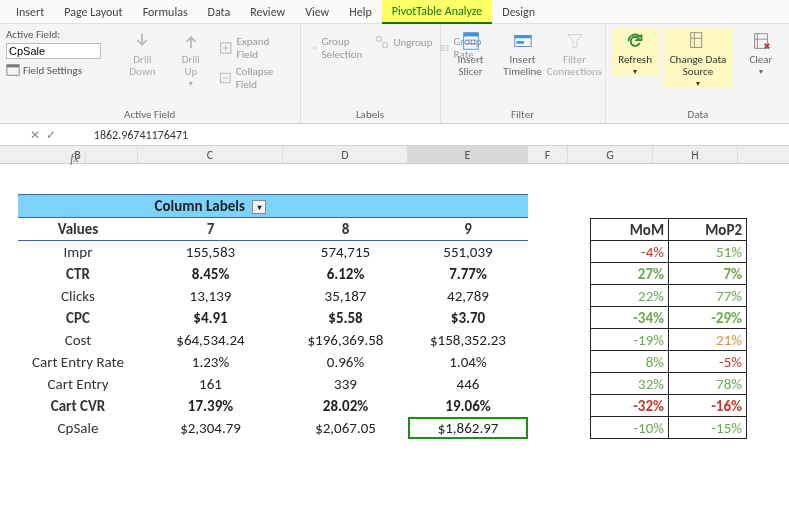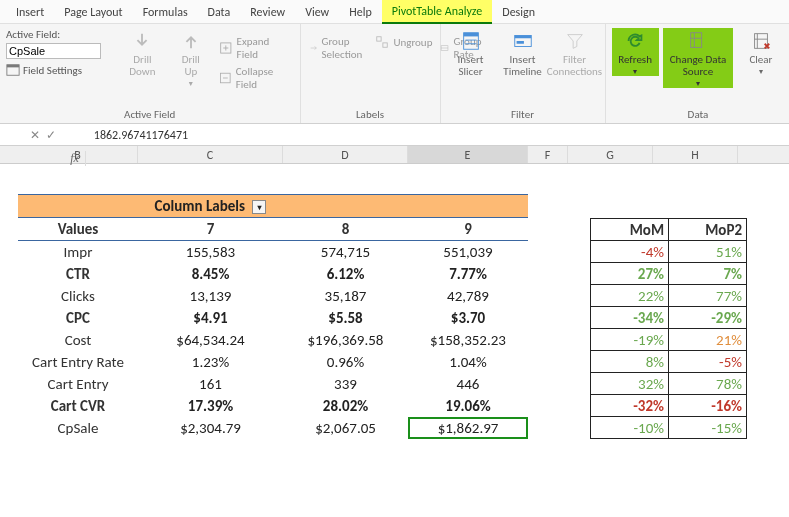--- a/index.html
+++ b/index.html
@@ -94,21 +94,21 @@
     padding: 2px 2px 0 2px;
     font-size: 11px;
     color: #6a6a6a;
     text-align: center;
     line-height: 1.1;
     cursor: pointer;
   }
   .big-btn.disabled { color: #aaa; }
   .big-btn svg { width: 22px; height: 22px; margin-bottom: 2px; }
   .big-btn .caret { font-size: 8px; margin-top:1px; }
-  .big-btn.hili { background: #84cc16; color:#333; }
+  .big-btn.hili { background: #fef9c3; color:#333; }
 
   .mini-row {
     display: flex;
     align-items: center;
     gap: 4px;
     font-size: 11px;
     color: #999;
     padding: 1px 2px;
     cursor: pointer;
   }
@@ -178,21 +178,21 @@
 
   .pivot {
     border-collapse: collapse;
   }
   .pivot th, .pivot td {
     padding: 2px 6px;
     text-align: center;
     height: 22px;
   }
   .pivot .hd-row1 {
-    background: #fdba74;
+    background: #7dd3fc;
     border-top: 1px solid #3a66a0;
     border-bottom: 1px solid #3a66a0;
     font-weight: bold;
     color: #222;
     padding-left: 44px;
   }
   .pivot .hd-row2 {
     font-weight: bold;
     border-bottom: 1px solid #3a66a0;
   }

